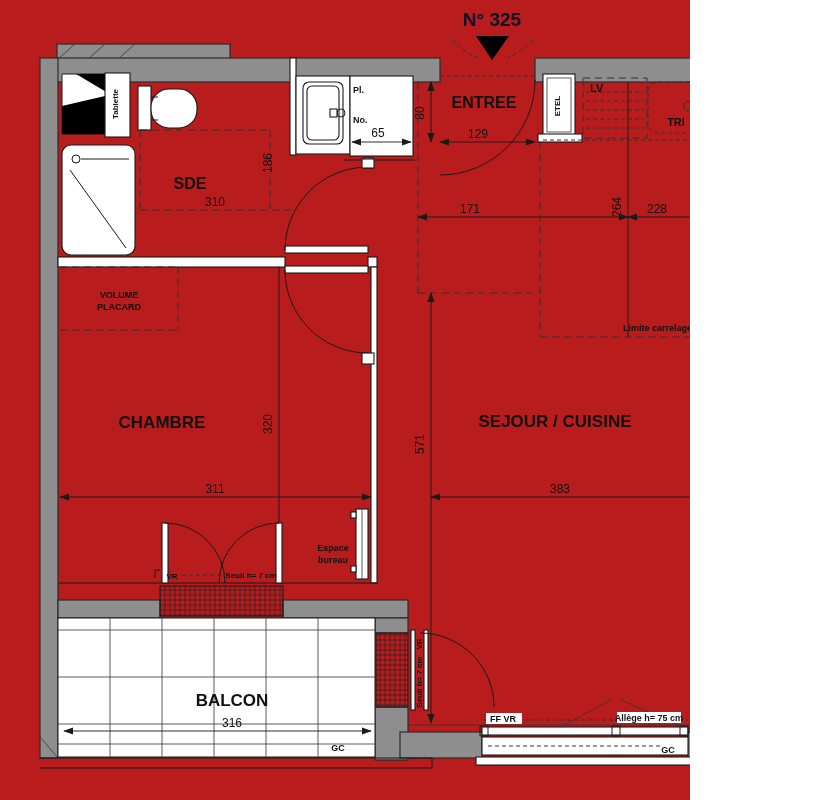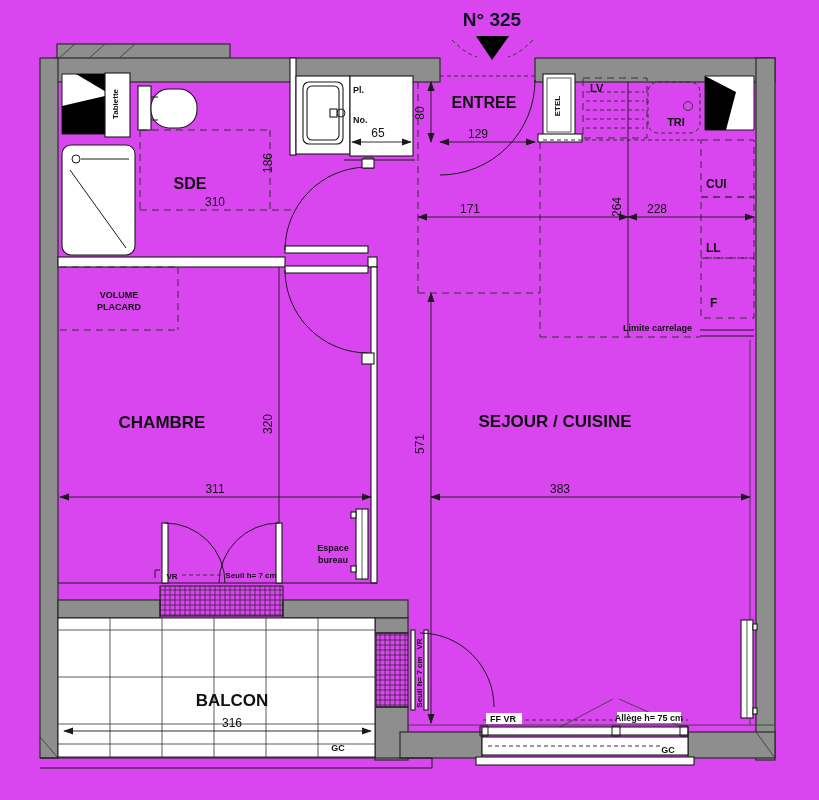--- a/index.html
+++ b/index.html
@@ -1,16 +1,16 @@
 <!DOCTYPE html>
 <html><head>
 <meta charset="utf-8">
 <style>
   html,body{margin:0;padding:0;background:#ffffff;}
-  .plan-wrap{width:819px;height:800px;position:relative;background:#d946ef;overflow:hidden;}
+  .plan-wrap{width:690px;height:800px;position:relative;background:#b91c1c;overflow:hidden;}
   svg{display:block;}
   text{font-family:"Liberation Sans","DejaVu Sans",sans-serif;fill:#111111;}
   .room-lbl{font-weight:bold;font-size:16px;}
   .room-lbl-lg{font-weight:bold;font-size:17px;}
   .title-lbl{font-weight:bold;font-size:19px;fill:#101028;}
   .dim{font-size:12px;}
   .sm{font-weight:bold;font-size:9px;}
   .xs{font-weight:bold;font-size:8px;}
   .unit{font-weight:bold;font-size:12px;}
   .unit-sm{font-weight:bold;font-size:11px;}

